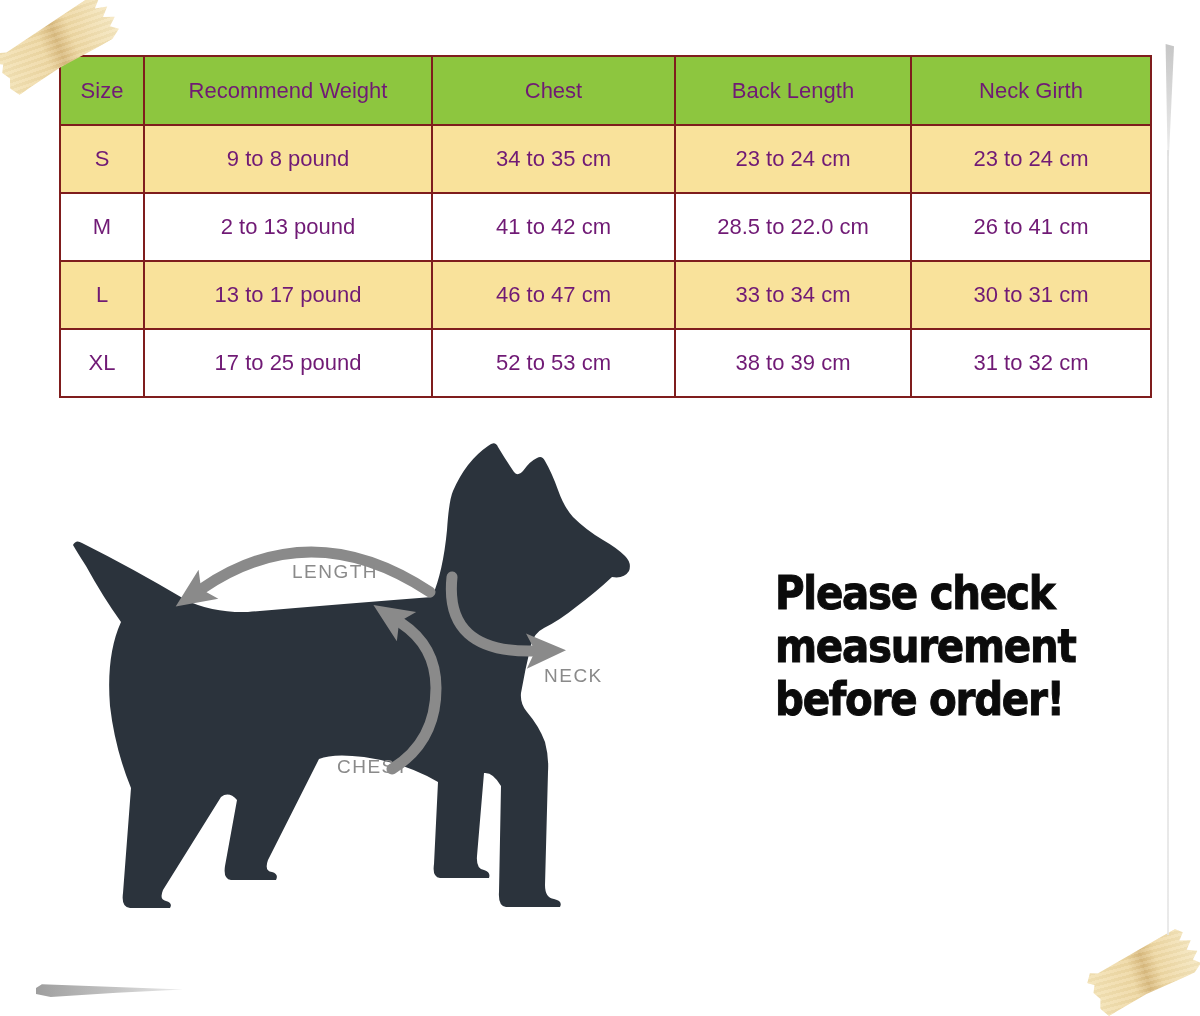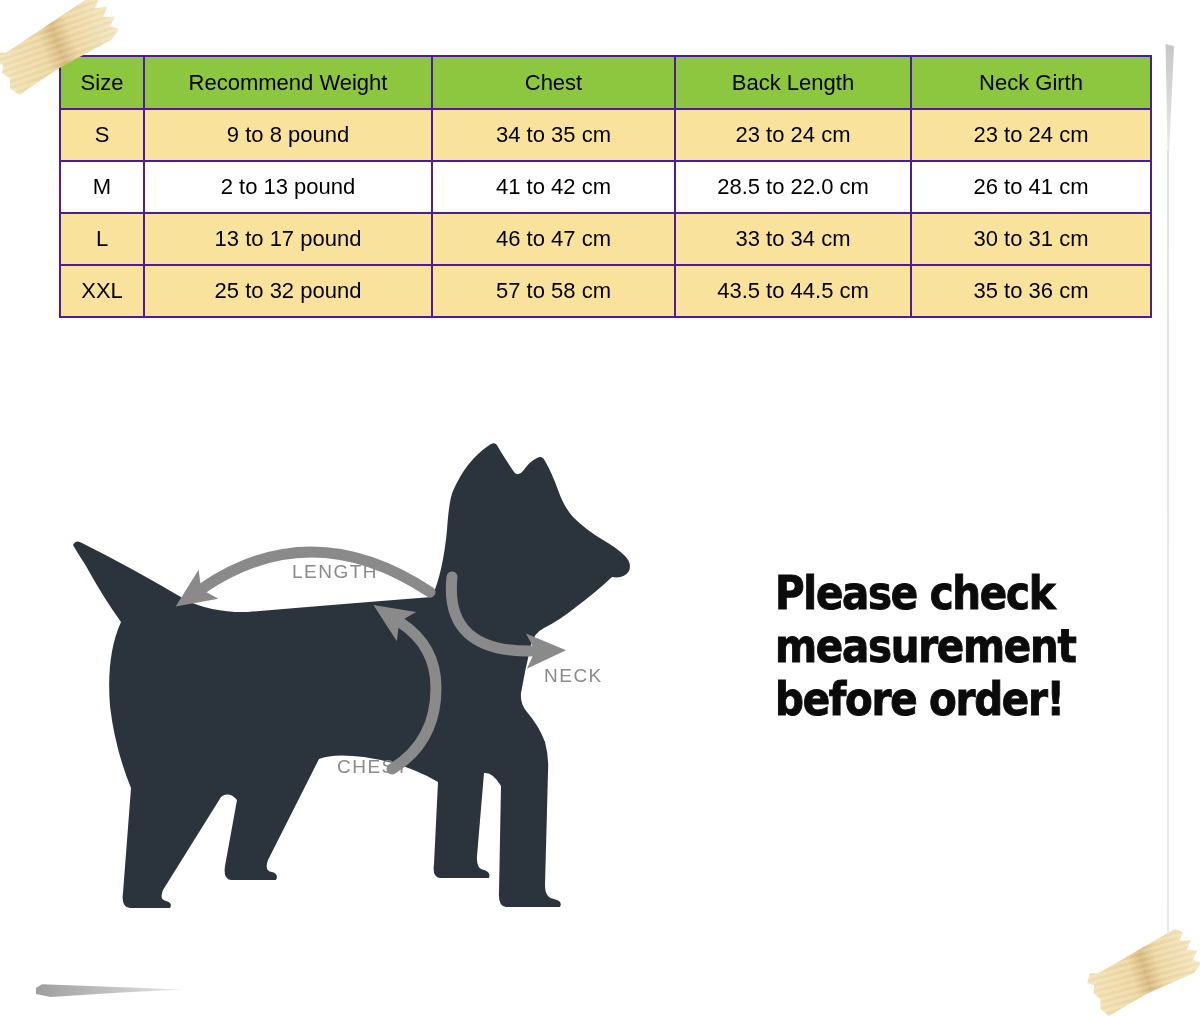--- a/index.html
+++ b/index.html
@@ -8,22 +8,22 @@
     font-family:"Liberation Sans",sans-serif;
   }
 
   
   .size-chart{
     position:absolute;left:59px;top:55px;width:1091px;
     border-collapse:collapse;table-layout:fixed;
     font-family:"Liberation Sans",sans-serif;
   }
   .size-chart th,.size-chart td{
-    border:2px solid #4c1d95;text-align:center;vertical-align:middle;
-    font-size:22px;color:#000000;padding:4px;
+    border:2px solid #7f1d1d;text-align:center;vertical-align:middle;
+    font-size:22px;color:#701a75;padding:12px;
   }
   .size-chart th{height:43px;background:#8dc63f;font-weight:normal;}
   .size-chart td{height:42px;background:#ffffff;}
   .size-chart tr.stripe td{background:#f9e29b;}
 
   
   .diagram-svg{position:absolute;left:0;top:0;width:1200px;height:1016px;}
   .diagram-label{
     font-family:"Liberation Sans",sans-serif;font-size:19px;fill:#8a8a8a;letter-spacing:1.5px;
   }
@@ -103,26 +103,26 @@
         <td>28.5 to 22.0 cm</td>
         <td>26 to 41 cm</td>
       </tr>
       <tr class="stripe">
         <td>L</td>
         <td>13 to 17 pound</td>
         <td>46 to 47 cm</td>
         <td>33 to 34 cm</td>
         <td>30 to 31 cm</td>
       </tr>
-      <tr class="stripe">
-        <td>XXL</td>
-        <td>25 to 32 pound</td>
-        <td>57 to 58 cm</td>
-        <td>43.5 to 44.5 cm</td>
-        <td>35 to 36 cm</td>
+      <tr>
+        <td>XL</td>
+        <td>17 to 25 pound</td>
+        <td>52 to 53 cm</td>
+        <td>38 to 39 cm</td>
+        <td>31 to 32 cm</td>
       </tr>
     </tbody>
   </table>
 
   <svg class="diagram-svg" viewBox="0 0 1200 1016">
     <defs>
       <marker id="ah" orient="auto" markerUnits="strokeWidth" markerWidth="3.8" markerHeight="3.2" refX="0.6" refY="1.6" overflow="visible">
         <path d="M0,0 L3.6,1.6 L0,3.2 L0.8,1.6 Z" fill="#8a8a8a"></path>
       </marker>
     </defs>

